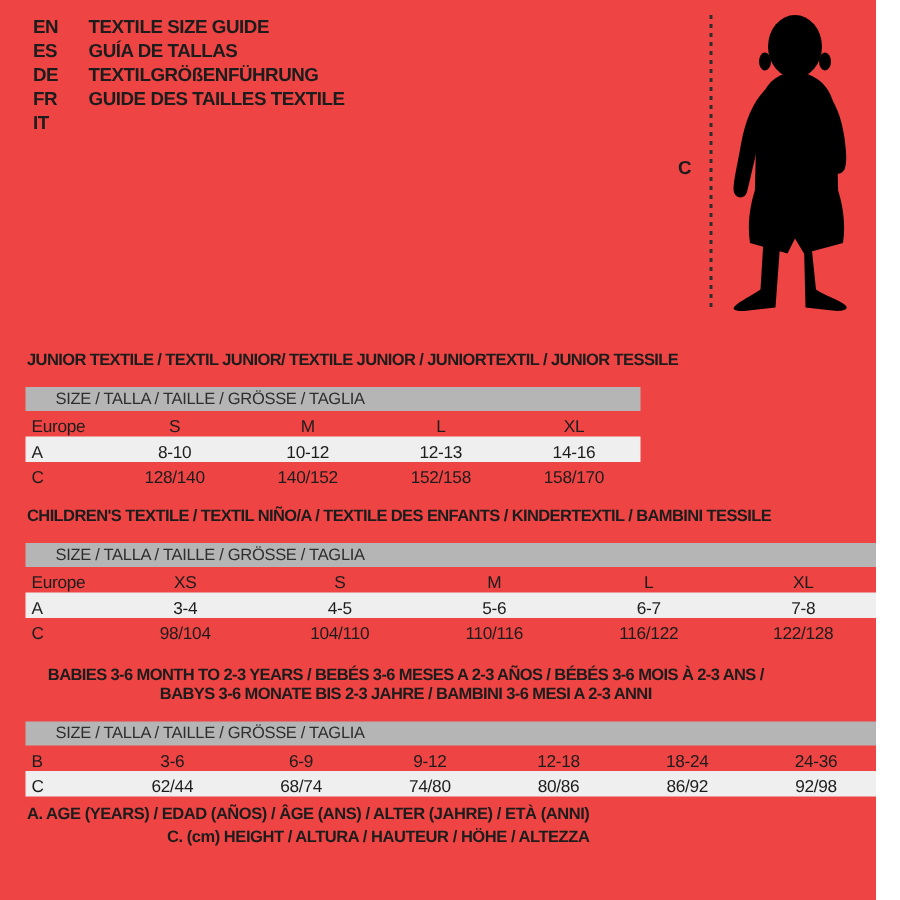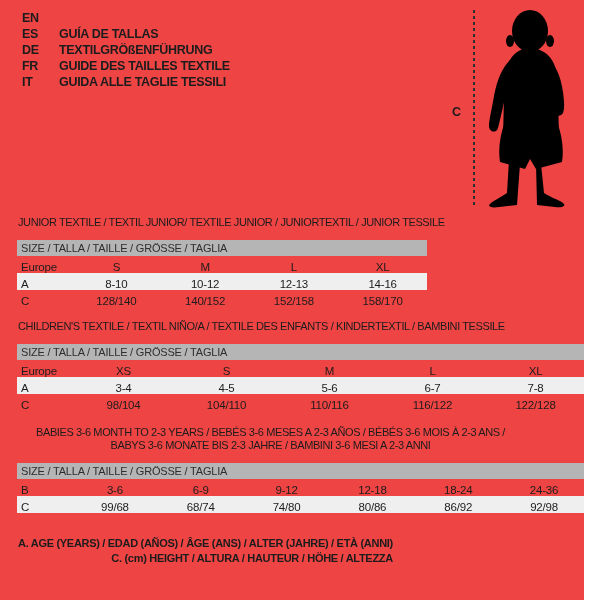--- a/index.html
+++ b/index.html
@@ -14,62 +14,62 @@
   
   .dash-line {
     position:absolute; left:473px; top:10px; width:2px; height:196px;
     background:repeating-linear-gradient(to bottom, #2e2e2e 0 3px, transparent 3px 6px);
   }
   .figure-label { position:absolute; left:452px; top:105px; font-weight:bold; font-size:12.5px; }
   .baby-svg { position:absolute; left:484px; top:8px; }
   
   .size-table { position:absolute; left:17px; }
   .tbl-title {
-    font-size:11px; font-weight:normal; letter-spacing:-0.4px; line-height:13px;
-    margin:0 0 11px 1px; white-space:nowrap;
+    font-size:11px; font-weight:bold; letter-spacing:-0.4px; line-height:13px;
+    margin:18px 0 11px 1px; white-space:nowrap;
   }
   .tbl-title.wrap { white-space:normal; width:505px;text-align:center; }
   .tbl-bar {
     height:16px; background:var(--bar-bg, #b5b5b5); color:#2e2e2e;
     font-size:11px; letter-spacing:-0.2px; line-height:16px;
-    padding-left:4px; box-sizing:border-box;
+    padding-left:20px; box-sizing:border-box;
     white-space:nowrap; overflow:hidden;
   }
   .tbl-row { display:flex; height:17px; align-items:flex-end; font-size:11.5px; letter-spacing:-0.2px; }
   .tbl-row.shaded { background:var(--row-bg, #efefef); }
   .tbl-label { width:55px; padding-left:4px; box-sizing:border-box; }
   .tbl-cell { flex:1; text-align:center; }
   
   .legend { position:absolute; left:18px; top:536px; }
   .legend-line { font-size:11px; font-weight:bold; letter-spacing:-0.3px; line-height:15px;text-align:right; }
 </style>
 </head>
 <body>
 
 <div class="canvas">
 
   <div class="lang-block">
       <div class="lang-row">
         <span class="lang-code">EN</span>
+        <span>TEXTILE SIZE GUIDE</span>
       </div>
       <div class="lang-row">
         <span class="lang-code">ES</span>
         <span>GUÍA DE TALLAS</span>
       </div>
       <div class="lang-row">
         <span class="lang-code">DE</span>
         <span>TEXTILGRÖßENFÜHRUNG</span>
       </div>
       <div class="lang-row">
         <span class="lang-code">FR</span>
         <span>GUIDE DES TAILLES TEXTILE</span>
       </div>
       <div class="lang-row">
         <span class="lang-code">IT</span>
-        <span>GUIDA ALLE TAGLIE TESSILI</span>
       </div>
     </div>
 
   <div class="dash-line"></div>
   <div class="figure-label">C</div>
   <svg class="baby-svg" width="90" height="200" viewBox="0 0 90 200" aria-hidden="true">
     <g fill="#000000">
       <ellipse cx="46" cy="23" rx="18" ry="21"></ellipse>
       <ellipse cx="26" cy="33" rx="4" ry="6"></ellipse>
       <ellipse cx="66" cy="33" rx="4" ry="6"></ellipse>
@@ -149,21 +149,21 @@
           <span class="tbl-label">B</span>
           <span class="tbl-cell">3-6</span>
           <span class="tbl-cell">6-9</span>
           <span class="tbl-cell">9-12</span>
           <span class="tbl-cell">12-18</span>
           <span class="tbl-cell">18-24</span>
           <span class="tbl-cell">24-36</span>
         </div>
         <div class="tbl-row shaded">
           <span class="tbl-label">C</span>
-          <span class="tbl-cell">99/68</span>
+          <span class="tbl-cell">62/44</span>
           <span class="tbl-cell">68/74</span>
           <span class="tbl-cell">74/80</span>
           <span class="tbl-cell">80/86</span>
           <span class="tbl-cell">86/92</span>
           <span class="tbl-cell">92/98</span>
         </div>
       </div>
   </section>
 
   <div class="legend">

